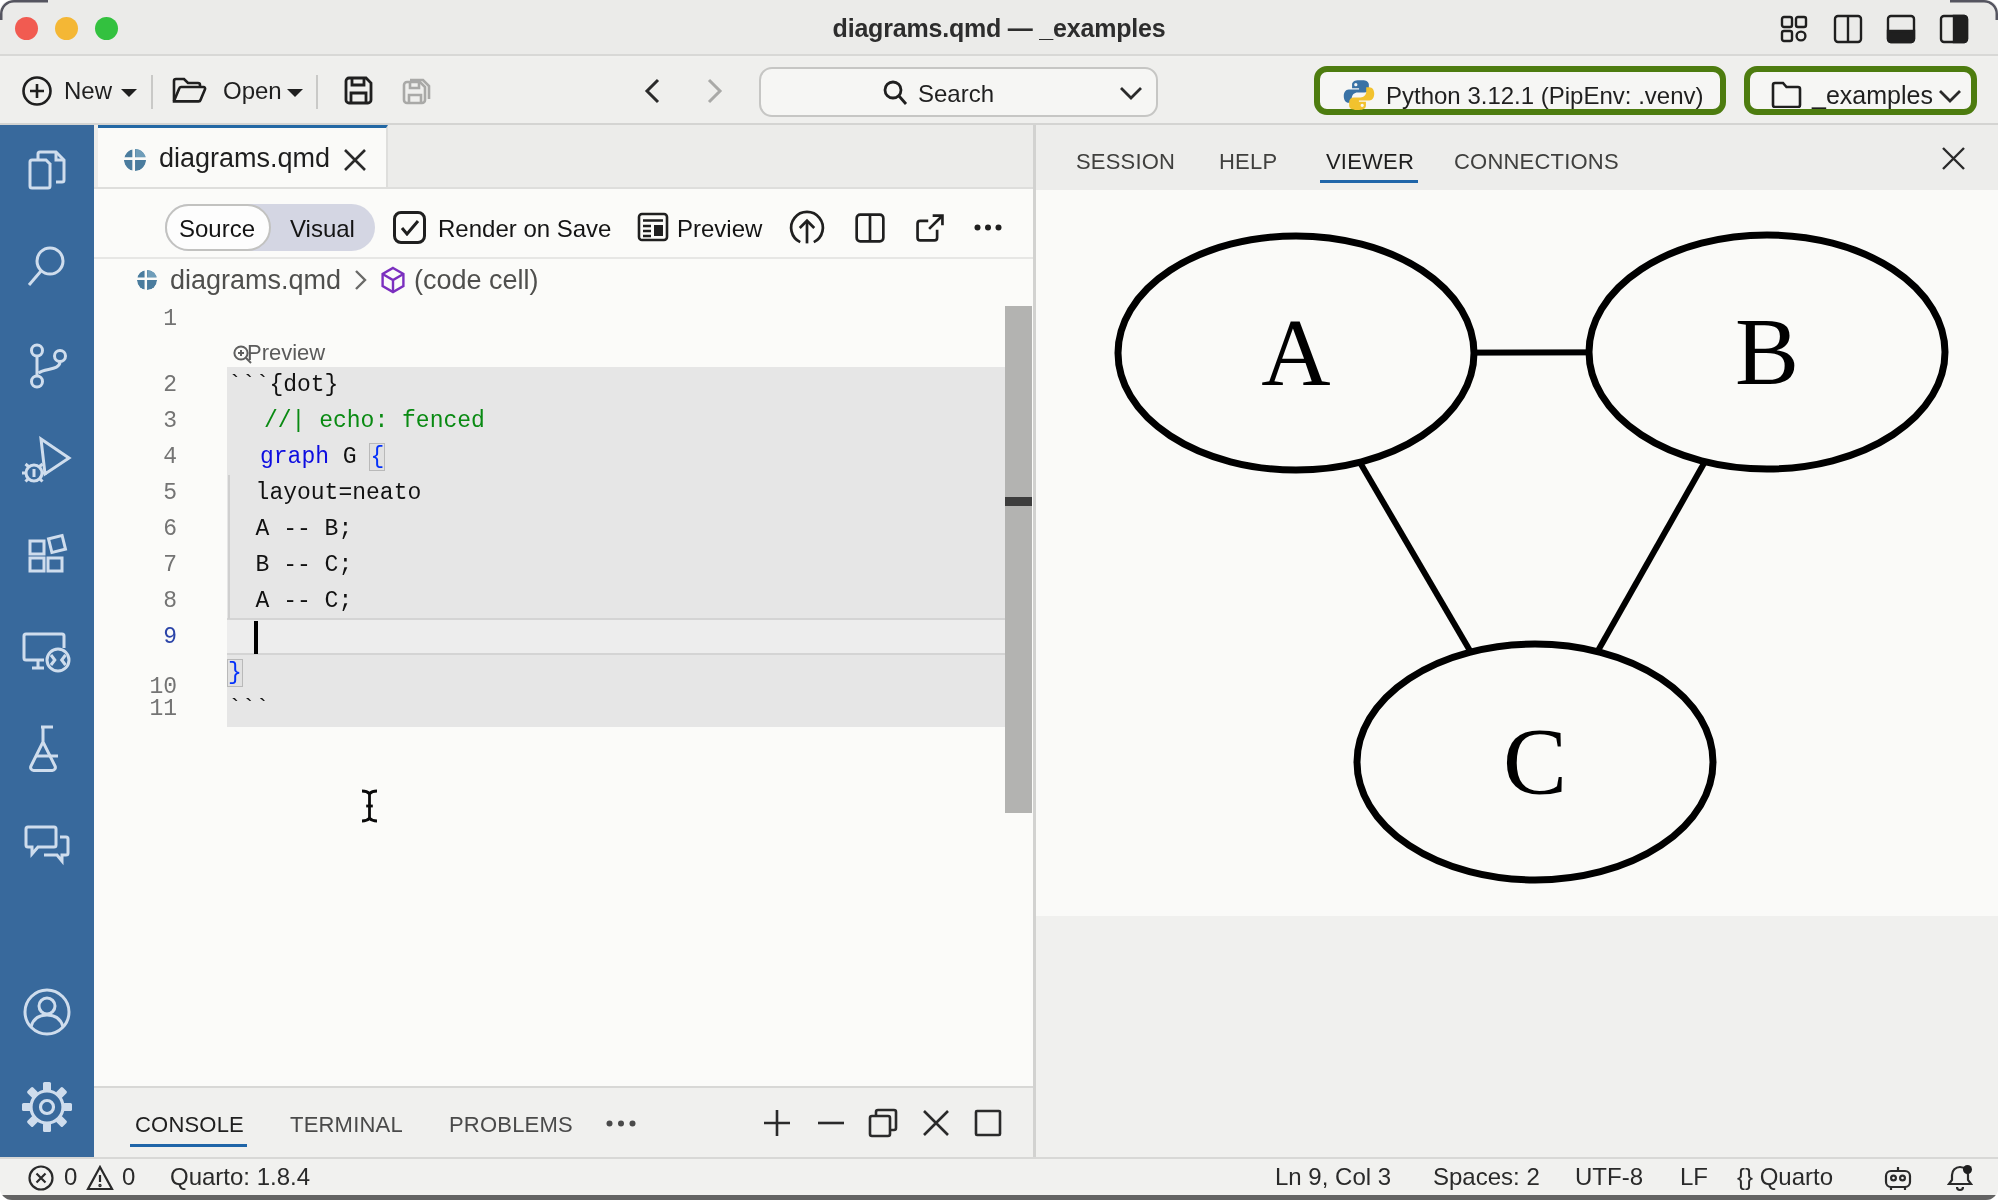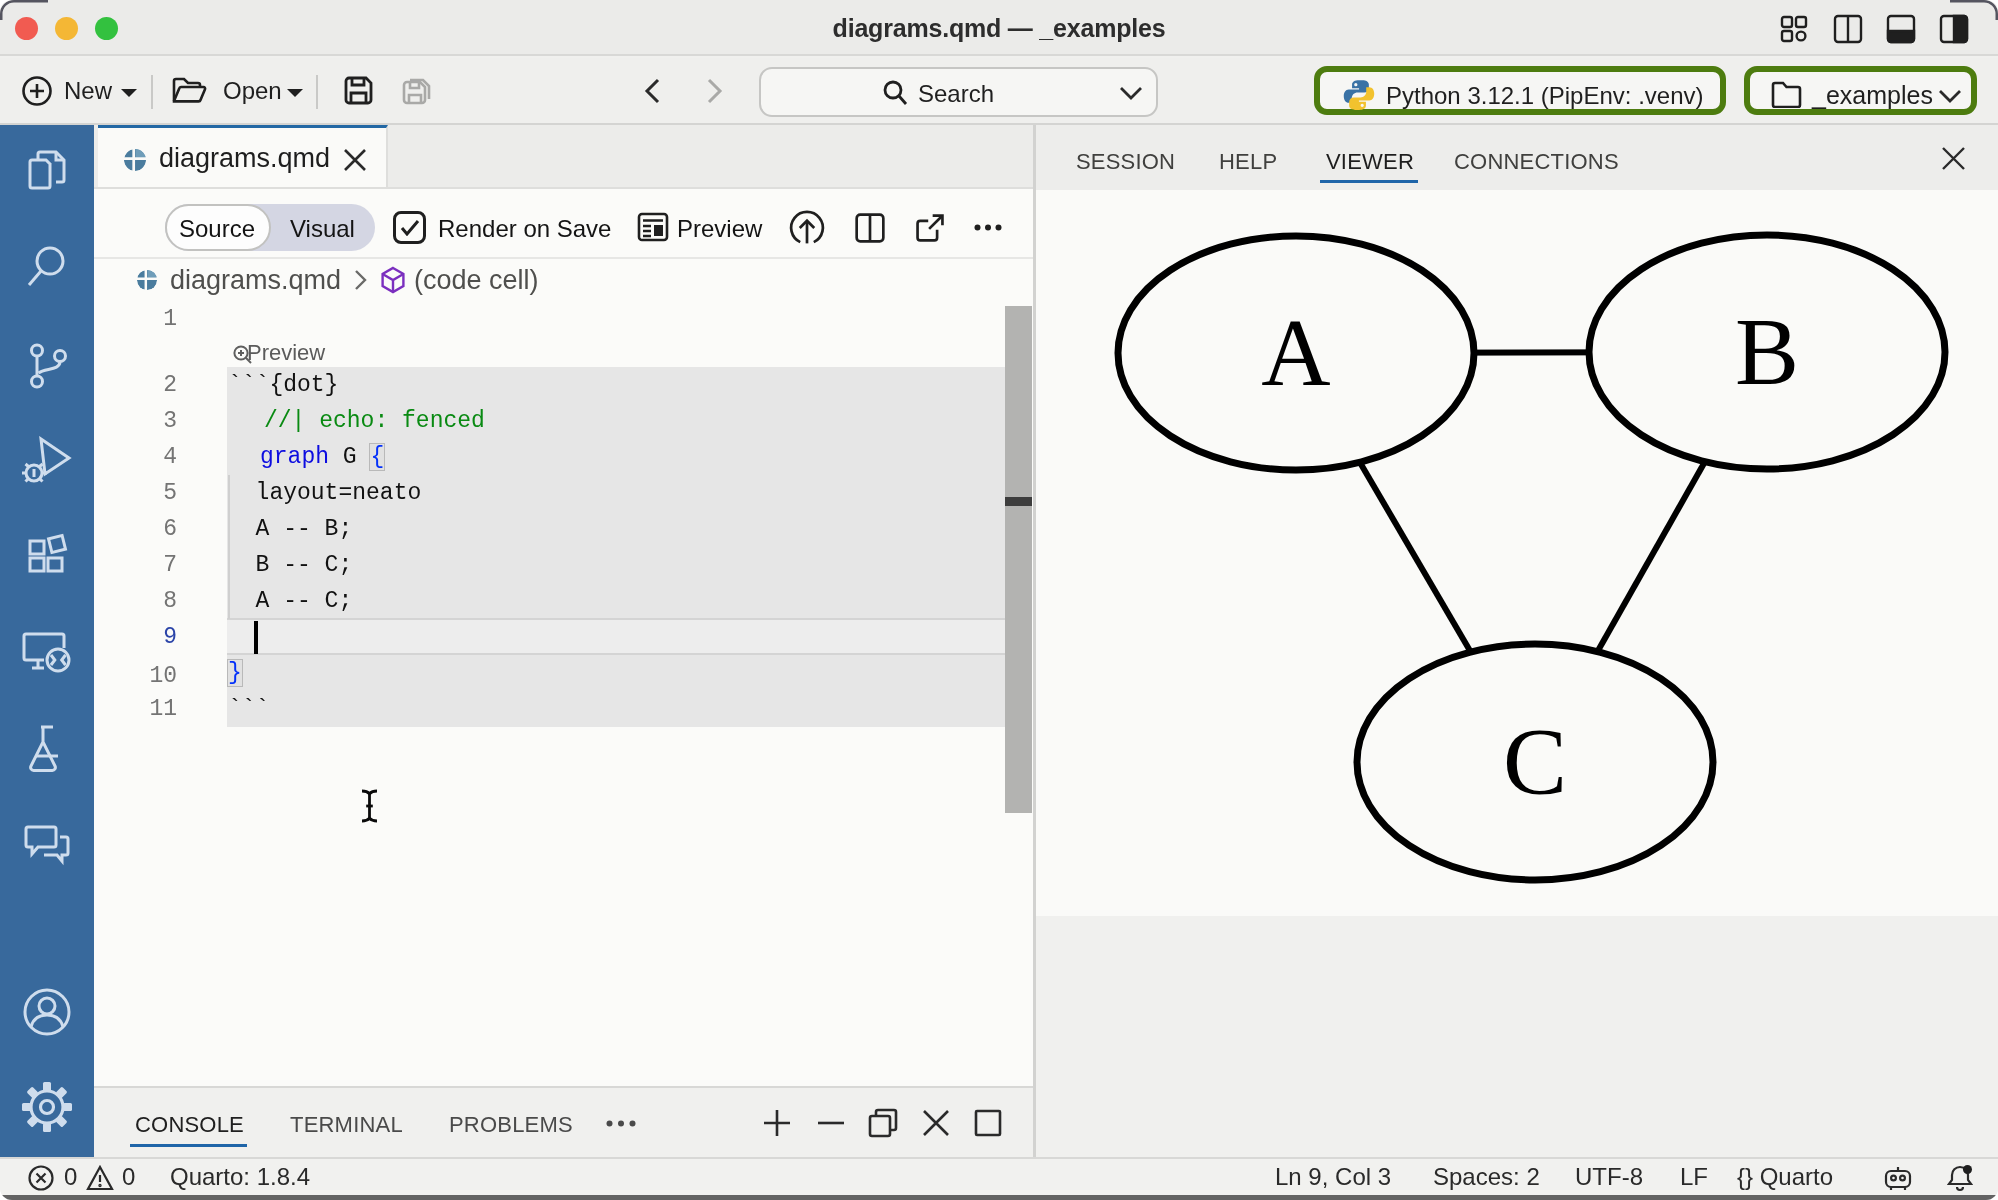--- a/index.html
+++ b/index.html
@@ -328,21 +328,21 @@
 
     <div class="lnum" style="left:0;top:0px;">1</div>
     <div class="lnum" style="left:0;top:66px;">2</div>
     <div class="lnum" style="left:0;top:102px;">3</div>
     <div class="lnum" style="left:0;top:138px;">4</div>
     <div class="lnum" style="left:0;top:174px;">5</div>
     <div class="lnum" style="left:0;top:210px;">6</div>
     <div class="lnum" style="left:0;top:246px;">7</div>
     <div class="lnum" style="left:0;top:282px;">8</div>
     <div class="lnum" style="left:0;top:318px;color:#2b44a8;">9</div>
-    <div class="lnum" style="left:0;top:357px;">10</div>
+    <div class="lnum" style="left:0;top:368px;">10</div>
     <div class="lnum" style="left:0;top:390px;">11</div>
 
     <svg class="abs" style="left:138px;top:43px;" width="21" height="21" viewBox="0 0 21 21" fill="none" stroke="#5f5f5f" stroke-width="2">
       <circle cx="9" cy="9" r="6.6"></circle>
         <line x1="13.8" y1="13.8" x2="19" y2="19"></line>
         <path d="M6 9h6M9 6v6"></path>
     </svg>
     <div class="abs" style="left:153px;top:39px;font-size:22px;color:#5b5b5b;">Preview</div>
 
     <div class="codeline" style="left:134px;top:66px;">```{dot}</div>

